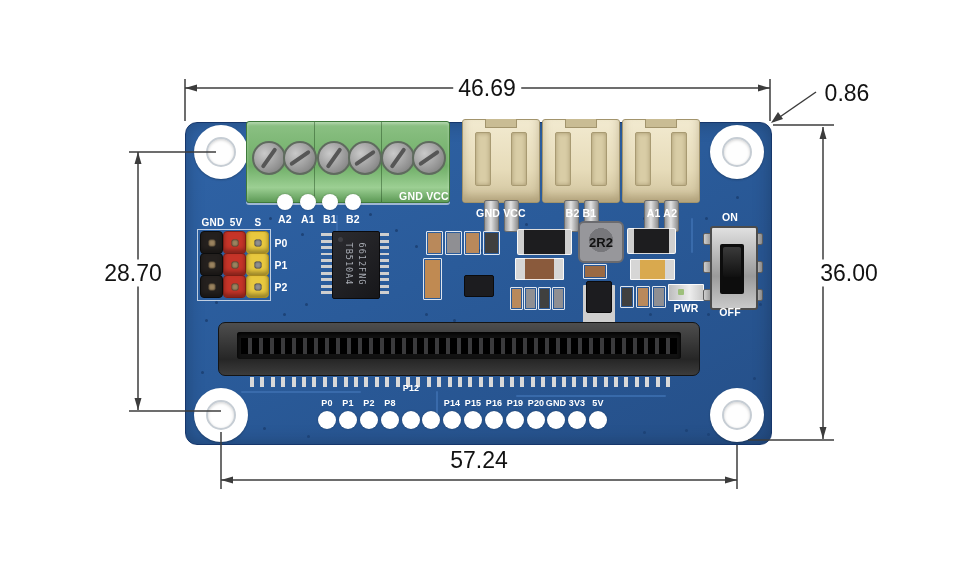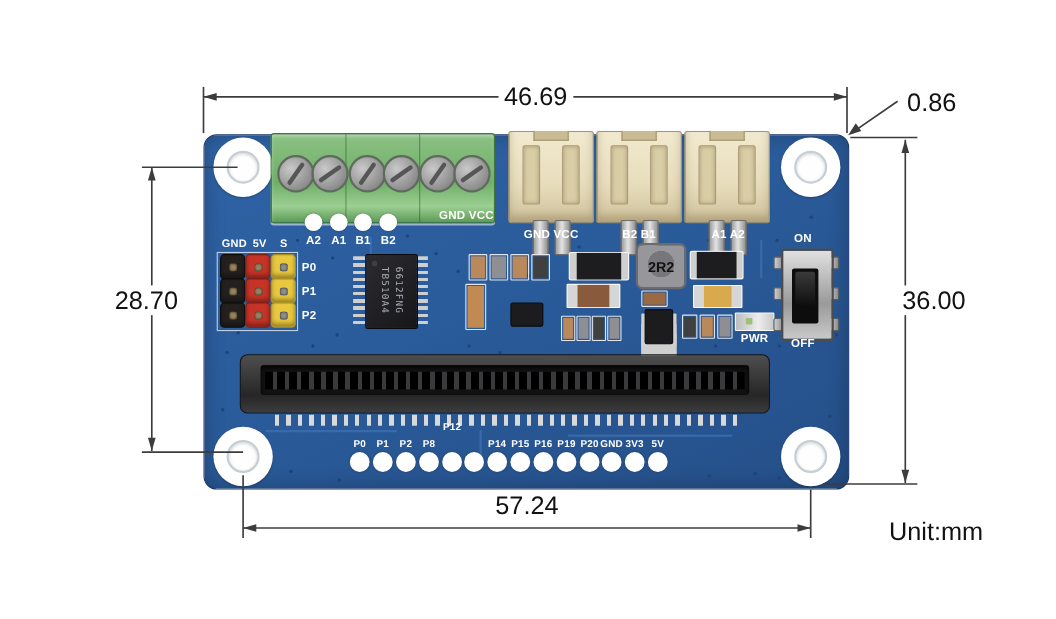--- a/index.html
+++ b/index.html
@@ -345,15 +345,14 @@
       <polygon points="221,480 233,476.5 233,483.5"></polygon>
       <polygon points="737,480 725,476.5 725,483.5"></polygon>
     </g>
   </svg>
 
   <div class="dim" style="left:487px;top:88px;">46.69</div>
   <div class="dim" style="left:847px;top:93px;padding:0 2px;">0.86</div>
   <div class="dim" style="left:133px;top:273px;">28.70</div>
   <div class="dim" style="left:823px;top:273px;margin-left:26px;">36.00</div>
   <div class="dim" style="left:479px;top:460px;">57.24</div>
-  <div class="dim" style="left:851px;top:483px;padding:0;">Unit:mm</div>
 
 </div>
 
 </body></html>

